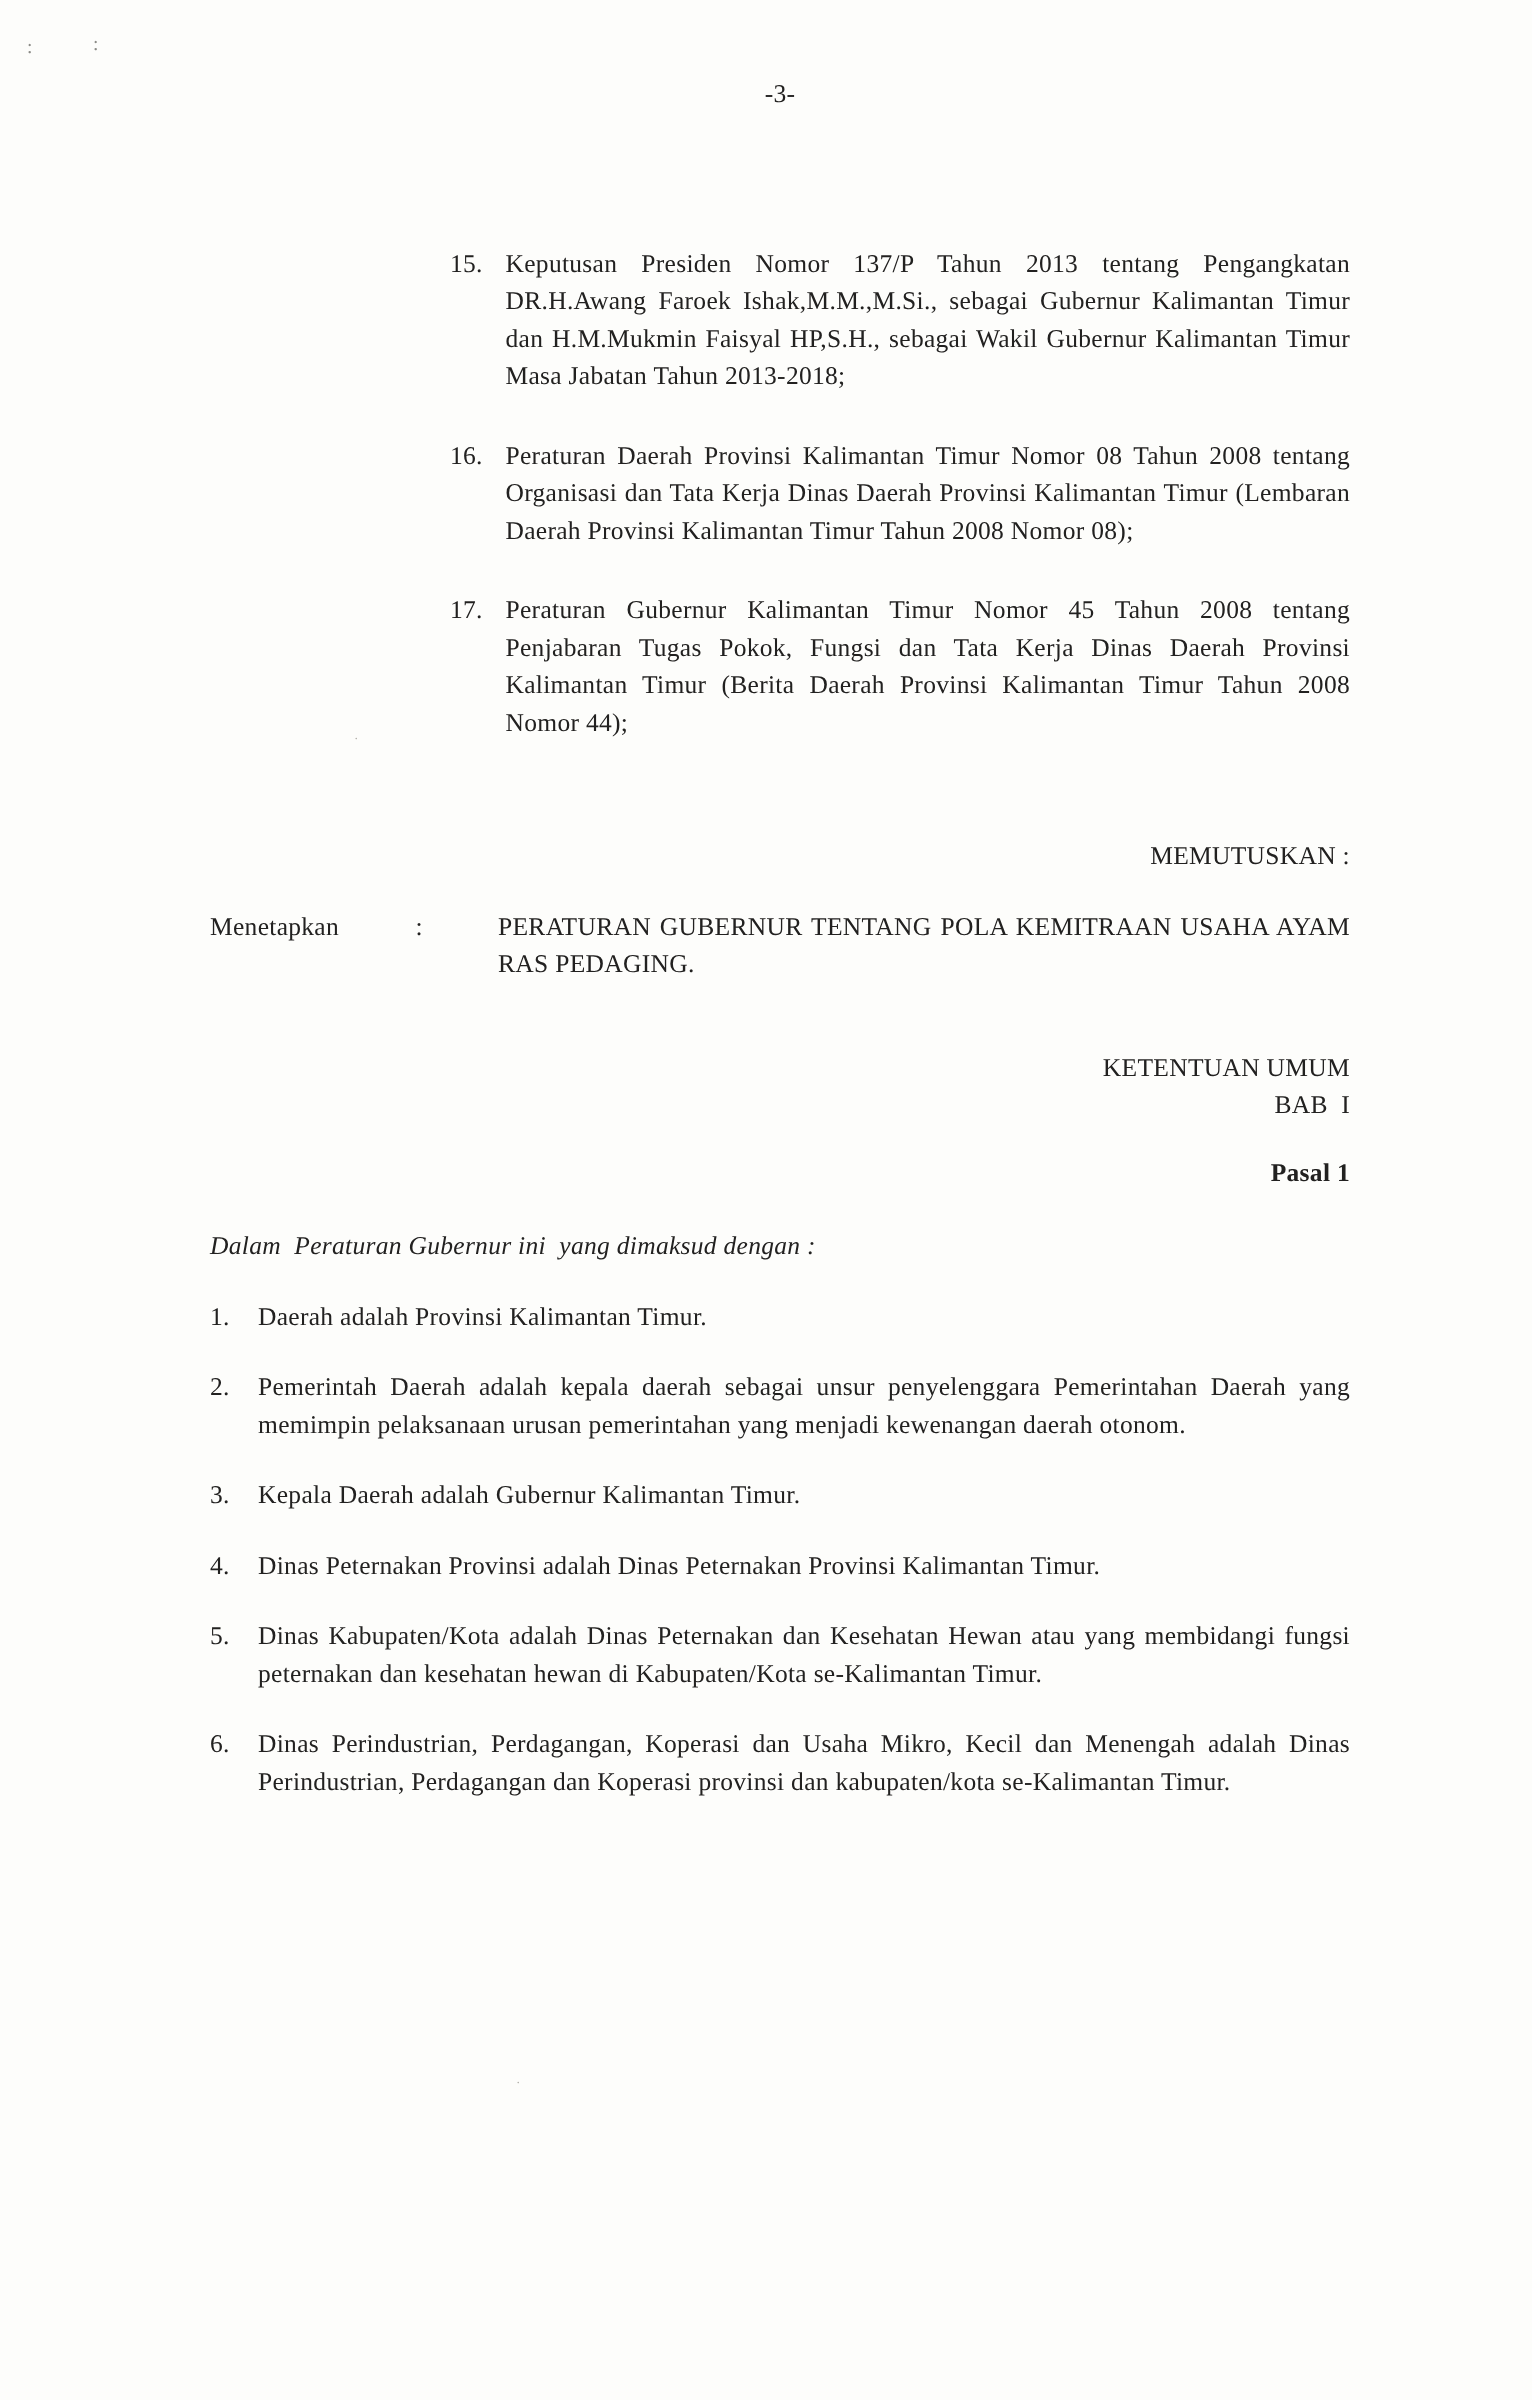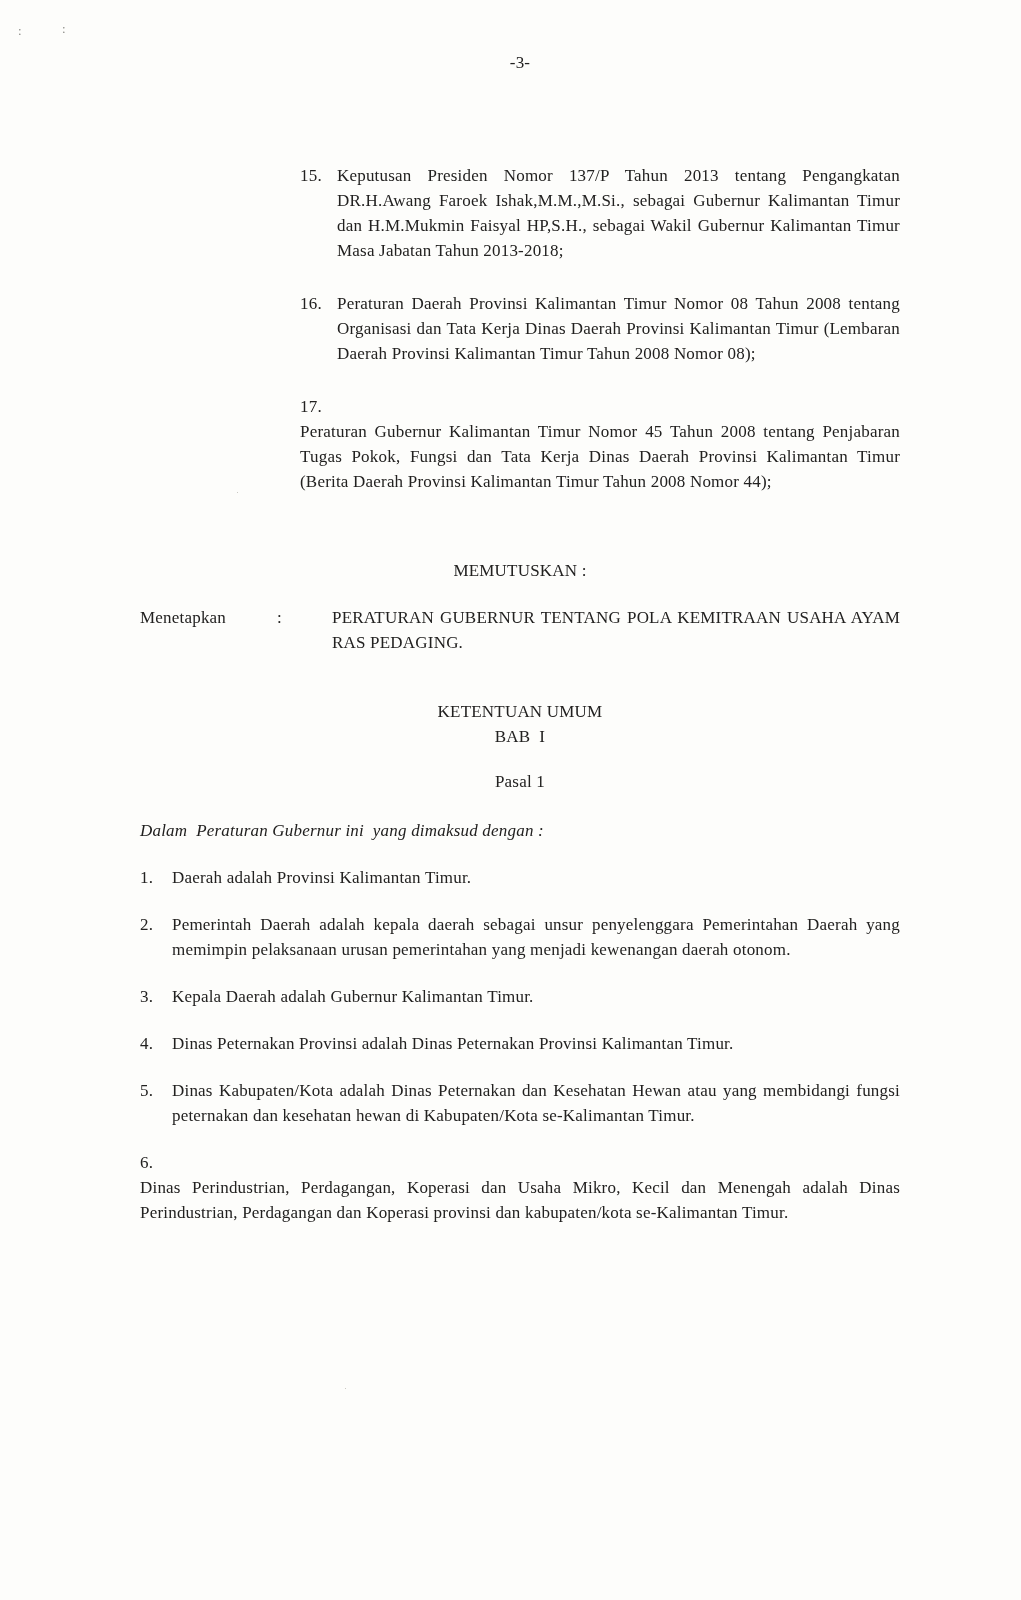--- a/index.html
+++ b/index.html
@@ -30,42 +30,42 @@
   }
   
   .considerations {
     margin-top: 88px;
     margin-left: 160px; 
   }
   .hang {
     display: flex;
     margin-bottom: 28px;
   }
-  .hang:last-child { margin-bottom: 0; flex-direction: column; }
+  .hang:last-child { margin-bottom: 0; }
   .hang .num {
     width: 37px;
     flex-shrink: 0;
   }
   .hang .body {
     flex: 1;
     text-align: justify;
   }
-  .center { text-align: center; }
+  .center { text-align: right; }
   .memutuskan { margin-top: 64px; }
   .decree-row {
     display: flex;
     margin-top: 22px;
     justify-content: space-between;
   }
   .decree-label { width: 137px; flex-shrink: 0; }
   .decree-colon { width: 23px; flex-shrink: 0; }
   .decree-text { flex: 1; text-align: justify; margin-left: 32px; }
   .chapter { margin-top: 44px; }
   .pre { white-space: pre-wrap; }
-  .pasal { margin-top: 20px; }
+  .pasal { margin-top: 20px; font-weight: bold; }
   .intro { margin-top: 24px; font-style: italic; }
   .definitions { margin-top: 22px; }
   .definitions .hang { margin-bottom: 22px; }
   .definitions .hang .num { width: 32px; }
   
   .artifact {
     position: absolute;
     color: #8a8a85;
     font-size: 13px;
     line-height: 13px;

